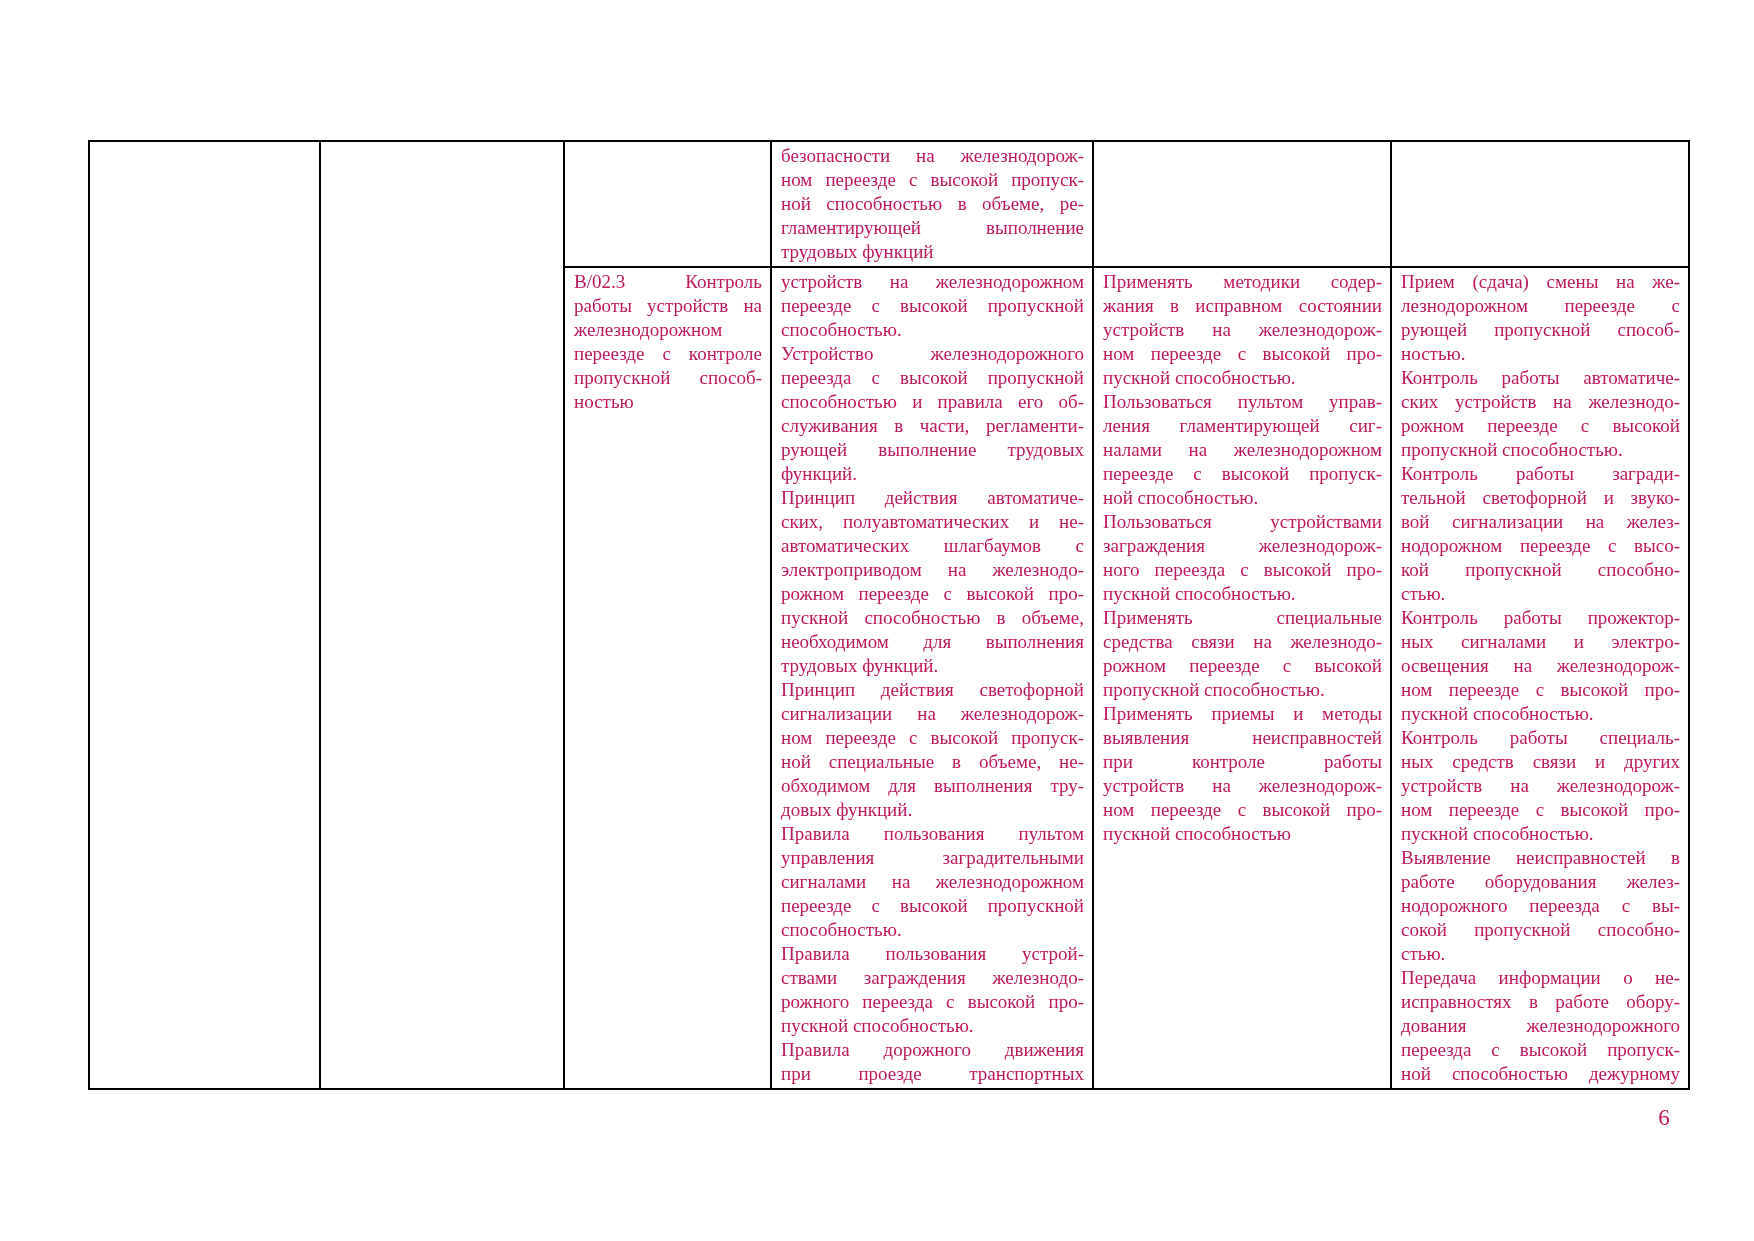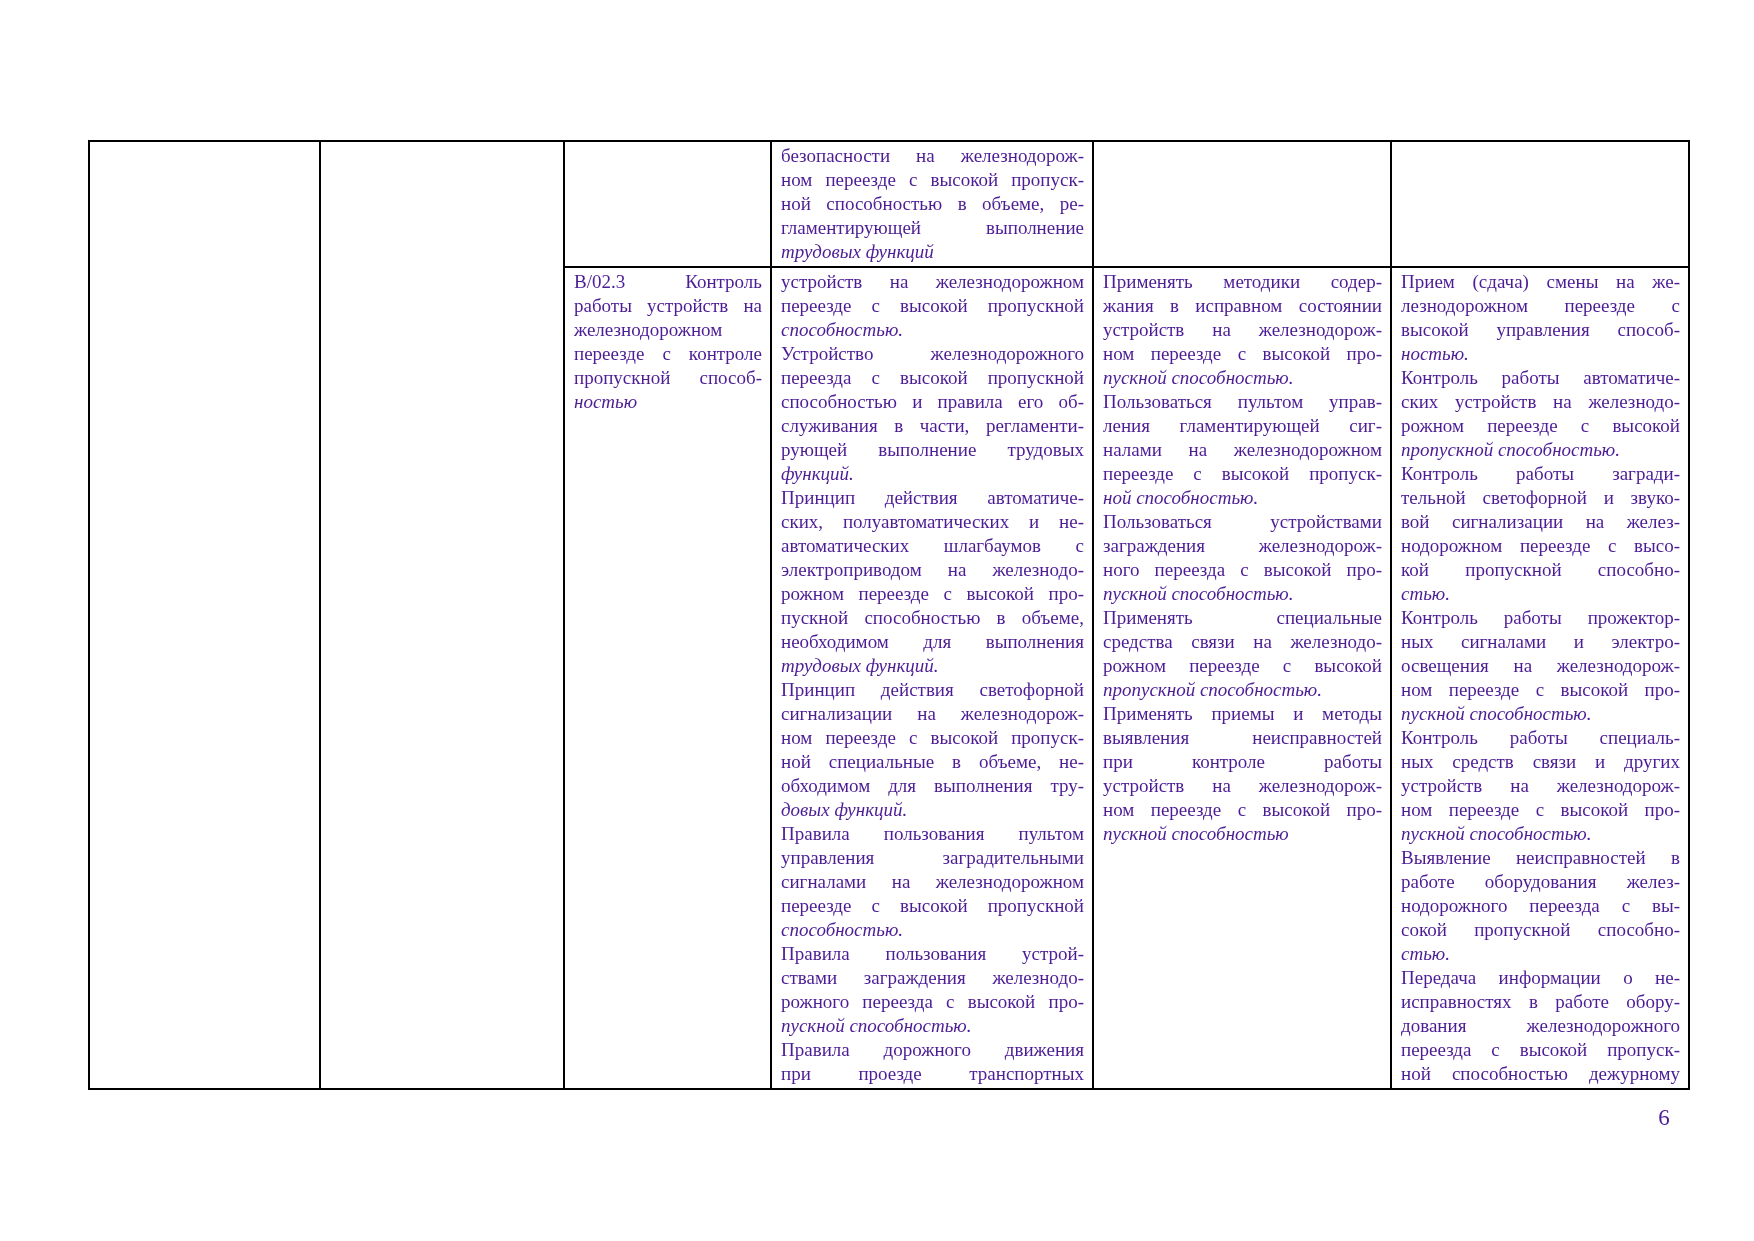--- a/index.html
+++ b/index.html
@@ -6,21 +6,21 @@
     margin: 0;
     padding: 0;
     background: #ffffff;
   }
   .page {
     position: relative;
     width: 1754px;
     height: 1241px;
     background: #ffffff;
     font-family: "Liberation Serif", serif;
-    color: #4c1d95;
+    color: #be185d;
     overflow: hidden;
   }
   table.doc-table {
     position: absolute;
     left: 88px;
     top: 140px;
     width: 1600px;
     border-collapse: collapse;
     table-layout: fixed;
   }
@@ -35,21 +35,20 @@
   tr.row-2 { height: 818px; }
   .para { margin: 0; }
   .ln {
     text-align: justify;
     text-align-last: justify;
     white-space: normal;
     hyphens: none;
   }
   .ln.last {
     text-align-last: left;
-    font-style: italic;
   }
   .page-number {
     position: absolute;
     left: 1642px;
     top: 1104px;
     width: 44px;
     text-align: center;
     font-size: 23px;
     line-height: 28px;
   }
@@ -179,21 +178,21 @@
               <div class="ln">при контроле работы</div>
               <div class="ln">устройств на железнодорож-</div>
               <div class="ln">ном переезде с высокой про-</div>
               <div class="ln last">пускной способностью</div>
             </div>
           </td>
       <td>
             <div class="para">
               <div class="ln">Прием (сдача) смены на же-</div>
               <div class="ln">лезнодорожном переезде с</div>
-              <div class="ln">высокой управления способ-</div>
+              <div class="ln">рующей пропускной способ-</div>
               <div class="ln last">ностью.</div>
             </div>
             <div class="para">
               <div class="ln">Контроль работы автоматиче-</div>
               <div class="ln">ских устройств на железнодо-</div>
               <div class="ln">рожном переезде с высокой</div>
               <div class="ln last">пропускной способностью.</div>
             </div>
             <div class="para">
               <div class="ln">Контроль работы загради-</div>

